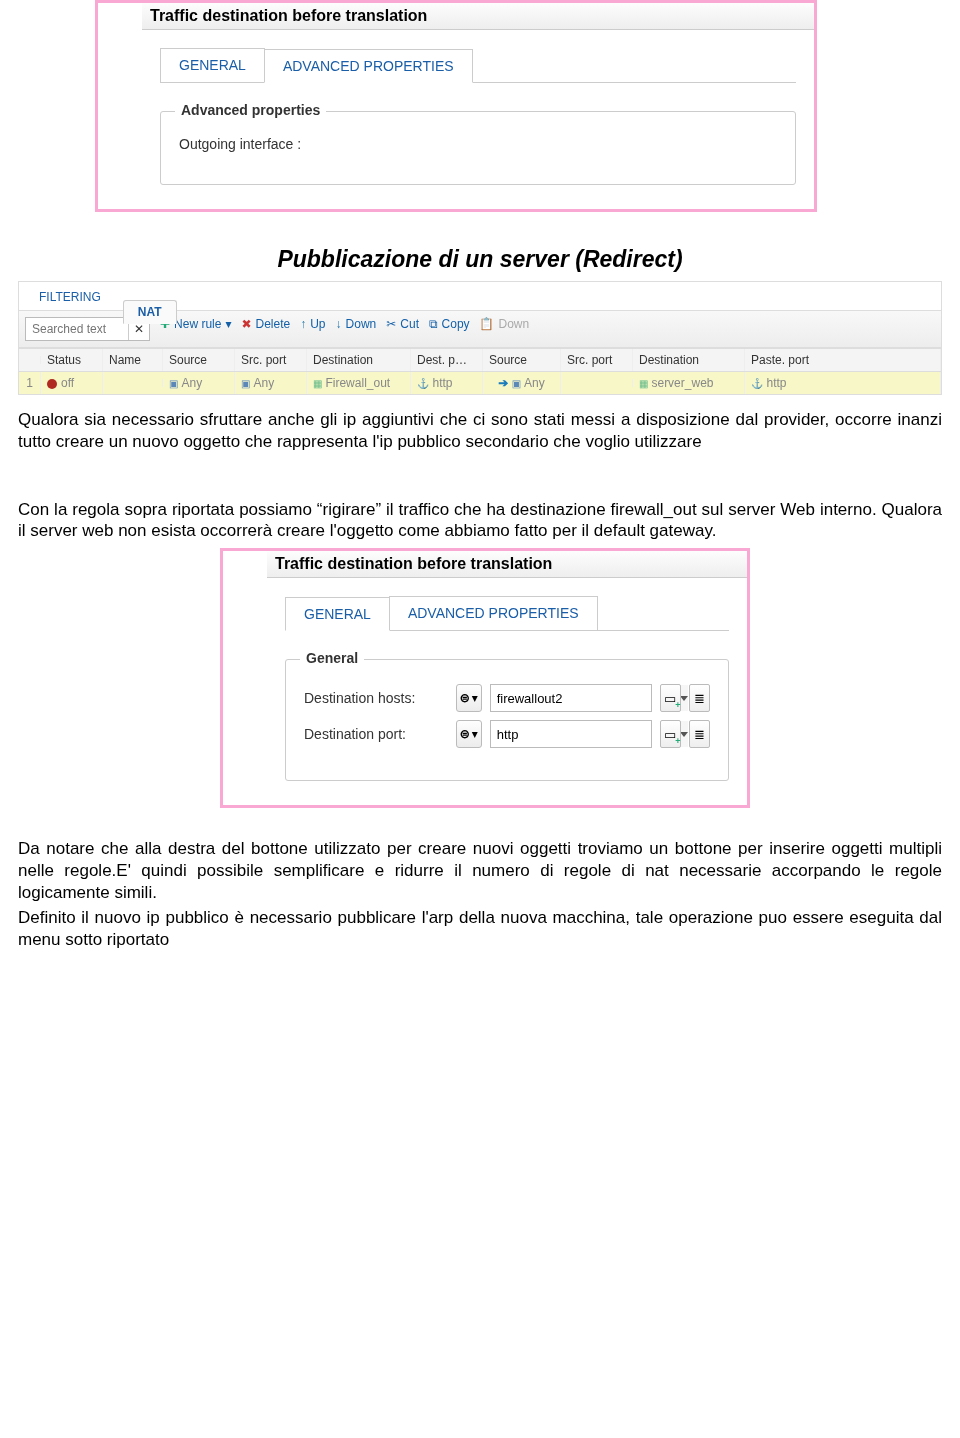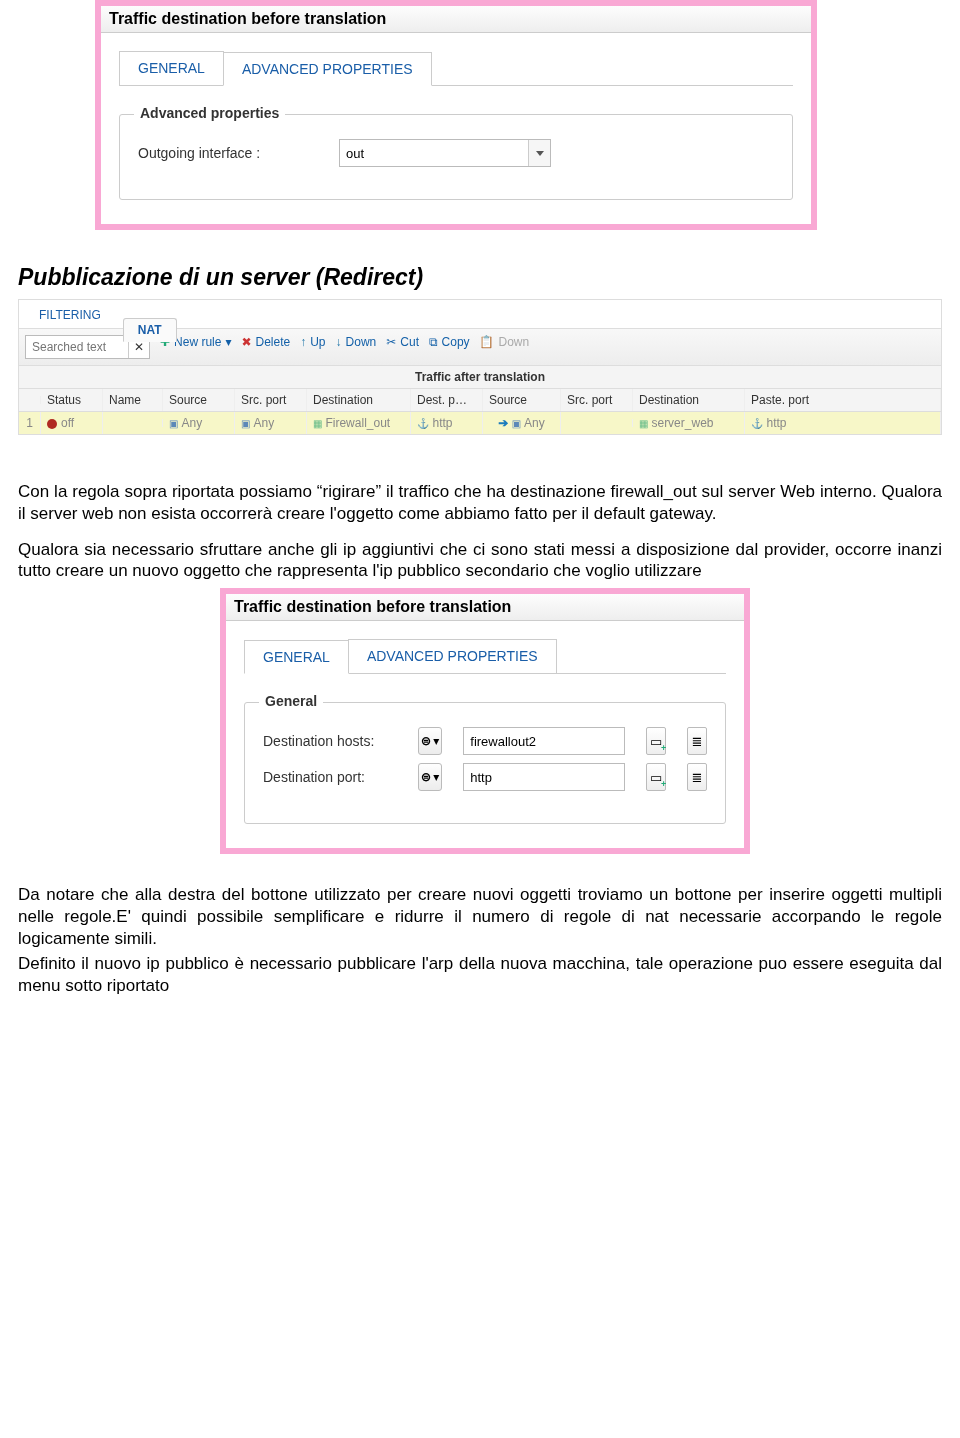--- a/index.html
+++ b/index.html
@@ -6,24 +6,25 @@
     margin: 0;
     padding: 0;
     font-family: Arial, Helvetica, sans-serif;
     background: #fff;
     color: #000;
     width: 960px;
   }
   
   .dialog {
     margin: 0 0 30px 95px;
-    border: 6px solid #f9a8d4;
+    border: 3px solid #f9a8d4;
     width: 722px;
     box-sizing: border-box;
     background: #fff;
+    padding-left: 44px;
   }
   .dialog-title {
     font-weight: bold;
     font-size: 16px;
     color: #000;
     padding: 4px 8px;
     border-bottom: 1px solid #ccc;
     background: linear-gradient(#fdfdfd,#eee);
   }
   .dialog-body { padding: 18px 18px 24px 18px; }
@@ -61,21 +62,21 @@
     left: 14px;
     background: #fff;
     padding: 0 6px;
     font-weight: bold;
     font-size: 14px;
     color: #333;
   }
   .form-row {
     display: flex;
     align-items: center;
-    gap: 21px;
+    gap: 8px;
     margin-bottom: 8px;
   }
   .form-label {
     width: 180px;
     font-size: 14px;
     color: #333;
   }
   .combo {
     display: flex;
     height: 26px;
@@ -121,20 +122,21 @@
   }
   .mini-icon { font-size: 12px; line-height: 1; }
   .icon-eq { font-weight: bold; }
   
   .doc-section { margin: 34px 18px 0 18px; }
   .h2 {
     font-size: 23px;
     font-weight: bold;
     font-style: italic;
     margin: 0 0 6px 0;
+    text-align: center;
   }
   .para {
     font-size: 17px;
     line-height: 1.28;
     text-align: justify;
     margin: 0 0 4px 0;
   }
   
   .nat-panel {
     margin: 8px 16px 0 0;
@@ -298,26 +300,20 @@
   <div class="dialog-title">Traffic destination before translation</div>
   <div class="dialog-body">
     <div class="tabstrip">
       <div class="tab">GENERAL</div>
       <div class="tab active">ADVANCED PROPERTIES</div>
     </div>
     <div class="fieldset">
       <div class="fieldset-legend">Advanced properties</div>
       <div class="form-row">
         <div class="form-label">Outgoing interface :</div>
-        <div class="combo">
-          <input class="combo-input" value="out" style="">
-          <div class="combo-btn">
-            <div class="chevron-down"></div>
-          </div>
-        </div>
       </div>
     </div>
   </div>
 </div>
 
 <div class="doc-section">
   <p class="h2">Pubblicazione di un server (Redirect)</p>
 
   <div class="nat-panel">
     <div class="nat-tabs">
@@ -355,21 +351,20 @@
       <div class="tb-btn">
         <span class="tb-glyph">⧉</span>
         <span>Copy</span>
       </div>
       <div class="tb-btn disabled">
         <span class="tb-glyph">📋</span>
         <span>Down</span>
       </div>
     </div>
     <div class="split-header">
-      <div class="split-b">Traffic after translation</div>
     </div>
     <div class="nat-row nat-head">
       <div class="nat-cell c-num"></div>
       <div class="nat-cell c-stat">Status</div>
       <div class="nat-cell c-name">Name</div>
       <div class="nat-cell c-src">Source</div>
       <div class="nat-cell c-sp">Src. port</div>
       <div class="nat-cell c-dst">Destination</div>
       <div class="nat-cell c-dp">Dest. p…</div>
       <div class="nat-cell c-src2">Source</div>
@@ -385,22 +380,22 @@
       <div class="nat-cell c-sp"><span class="cellicon host">▣</span><span>Any</span></div>
       <div class="nat-cell c-dst"><span class="cellicon">▦</span><span>Firewall_out</span></div>
       <div class="nat-cell c-dp"><span class="cellicon port">⚓</span><span>http</span></div>
       <div class="nat-cell c-src2" style="text-align:center"><span class="arrow-right">➔</span>&nbsp;<span class="cellicon host">▣</span><span>Any</span></div>
       <div class="nat-cell c-sp2"></div>
       <div class="nat-cell c-dst2"><span class="cellicon">▦</span><span>server_web</span></div>
       <div class="nat-cell c-dp2"><span class="cellicon port">⚓</span><span>http</span></div>
     </div>
   </div>
 
+  <p class="para" style="margin-top:14px">Qualora sia necessario sfruttare anche gli ip aggiuntivi che ci sono stati messi a disposizione dal provider, occorre inanzi tutto creare un nuovo oggetto che rappresenta l'ip pubblico secondario che voglio utilizzare</p>
   <p class="para" style="margin-top:46px">Con la regola sopra riportata possiamo “rigirare” il traffico che ha destinazione firewall_out sul server Web interno. Qualora il server web  non esista occorrerà creare l'oggetto come abbiamo fatto per il default gateway.</p>
-  <p class="para" style="margin-top:14px">Qualora sia necessario sfruttare anche gli ip aggiuntivi che ci sono stati messi a disposizione dal provider, occorre inanzi tutto creare un nuovo oggetto che rappresenta l'ip pubblico secondario che voglio utilizzare</p>
 </div>
 
 <div class="dialog2-wrap">
   <div class="dialog">
     <div class="dialog-title">Traffic destination before translation</div>
     <div class="dialog-body">
       <div class="tabstrip">
         <div class="tab active">GENERAL</div>
         <div class="tab">ADVANCED PROPERTIES</div>
       </div>

